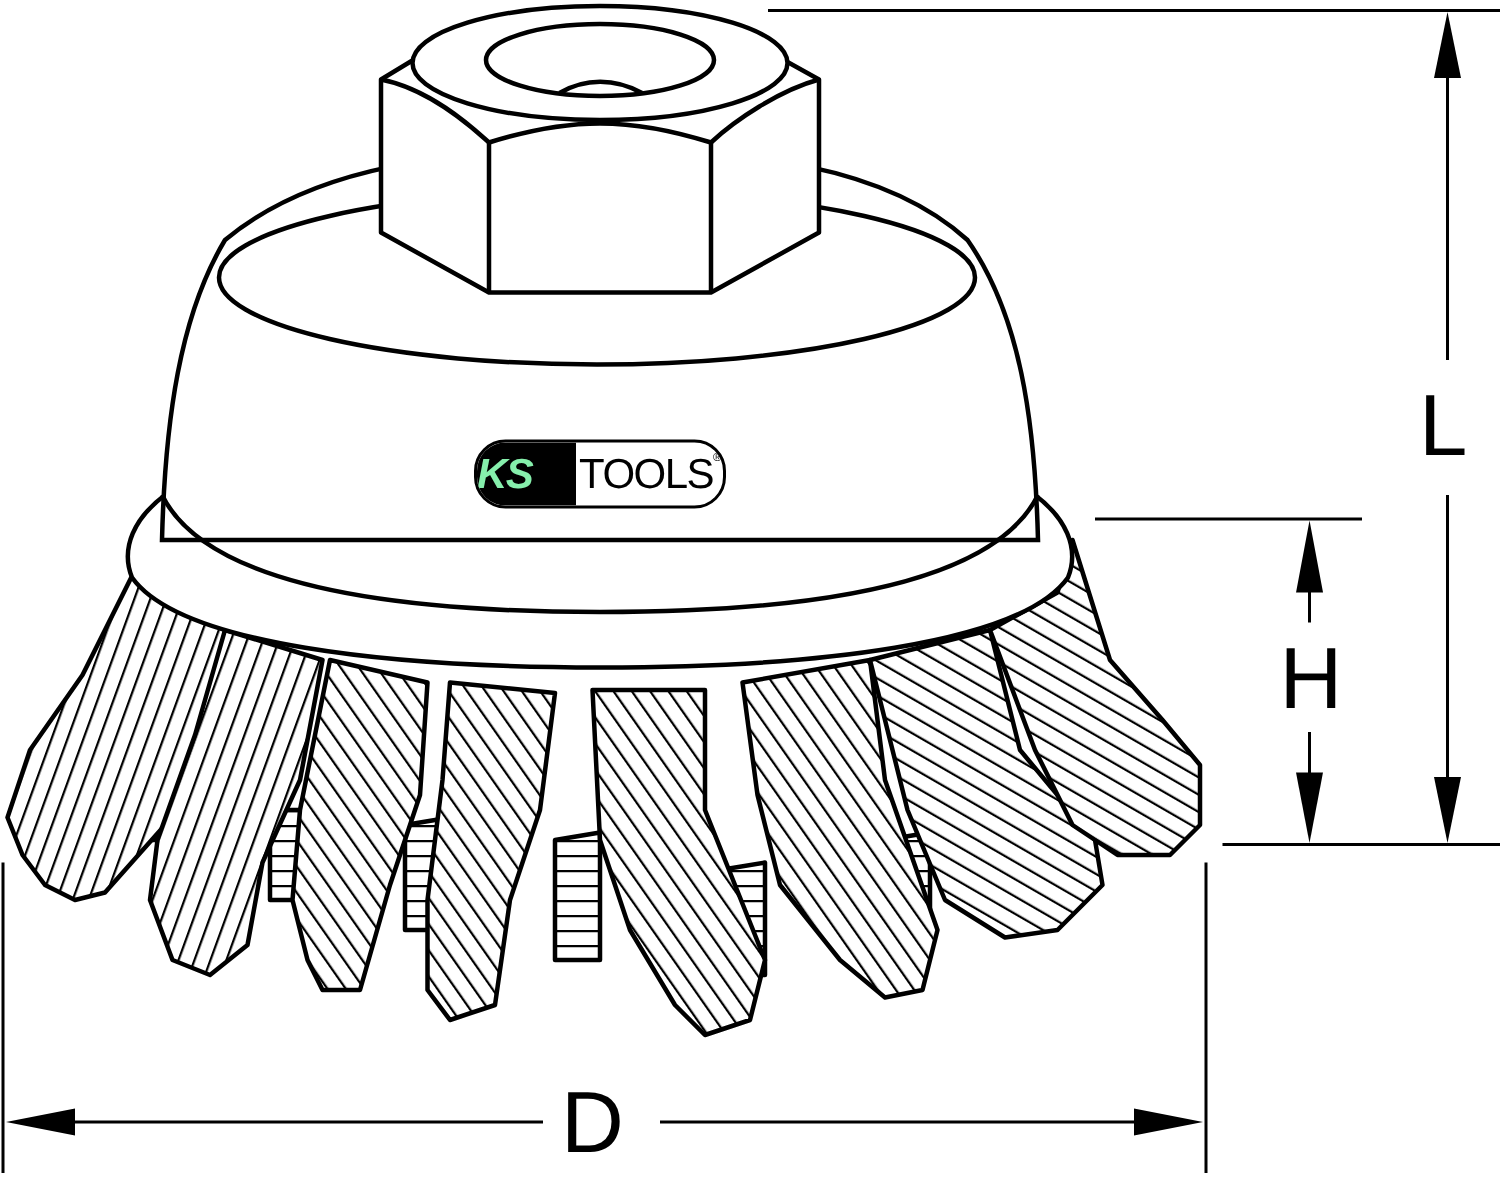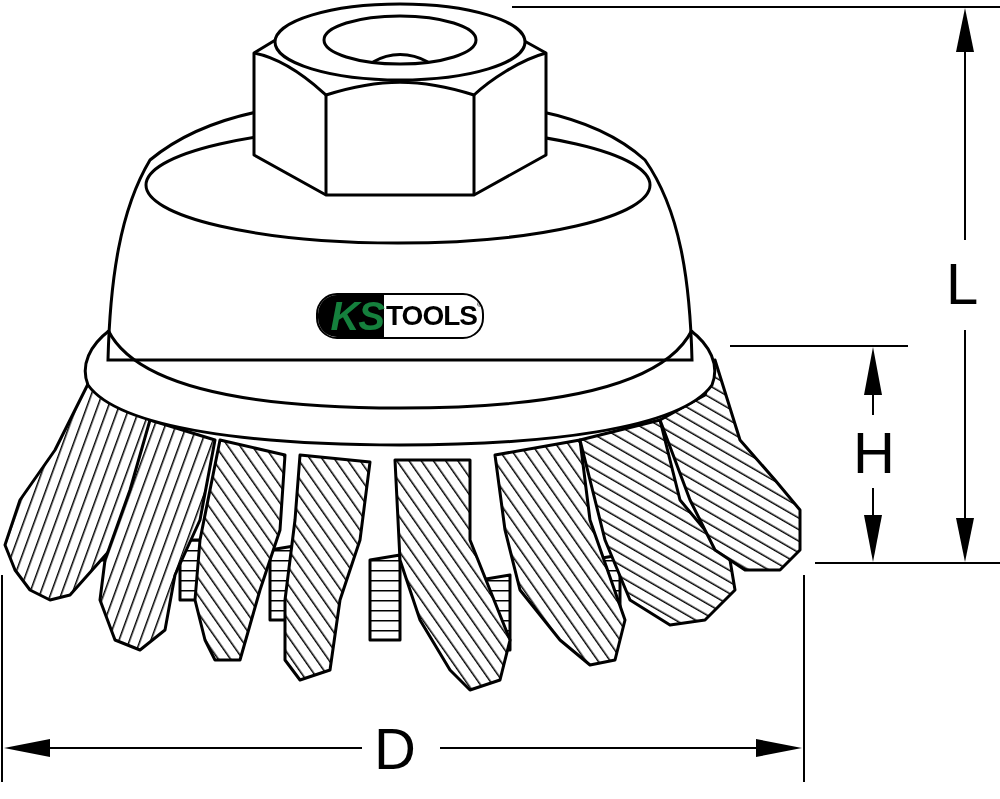--- a/index.html
+++ b/index.html
@@ -19,30 +19,30 @@
     left: 316px; top: 293px;
     width: 164px; height: 42px;
     border: 2px solid #000;
     border-radius: 21px;
     overflow: hidden;
     display: flex;
     background: #fff;
   }
   .logo-ks {
     width: 66px; height: 100%;
-    background: #000; color: #15803d;
+    background: #000; color: #86efac;
     font-family: "Liberation Sans", sans-serif;
     font-weight: bold; font-style: italic;
-    font-size: 40px; line-height: 42px;
-    text-align: right; letter-spacing: -1px;
+    font-size: 28px; line-height: 42px;
+    text-align: left; letter-spacing: -1px;
   }
   .logo-tools {
     flex: 1; color: #000;
     font-family: "Liberation Sans", sans-serif;
-    font-weight: bold; font-size: 28px; line-height: 42px;
+    font-weight: normal; font-size: 28px; line-height: 42px;
     padding-left: 2px; letter-spacing: -1px;
   }
   .logo-reg { font-size: 8px; vertical-align: top; line-height: 20px; }
 </style>
 </head>
 <body>
 
 <svg id="canvas" viewBox="0 0 1000 799" xmlns="http://www.w3.org/2000/svg">
   <defs>
     <pattern id="hatchA" patternUnits="userSpaceOnUse" width="10" height="10" patternTransform="rotate(20)">

